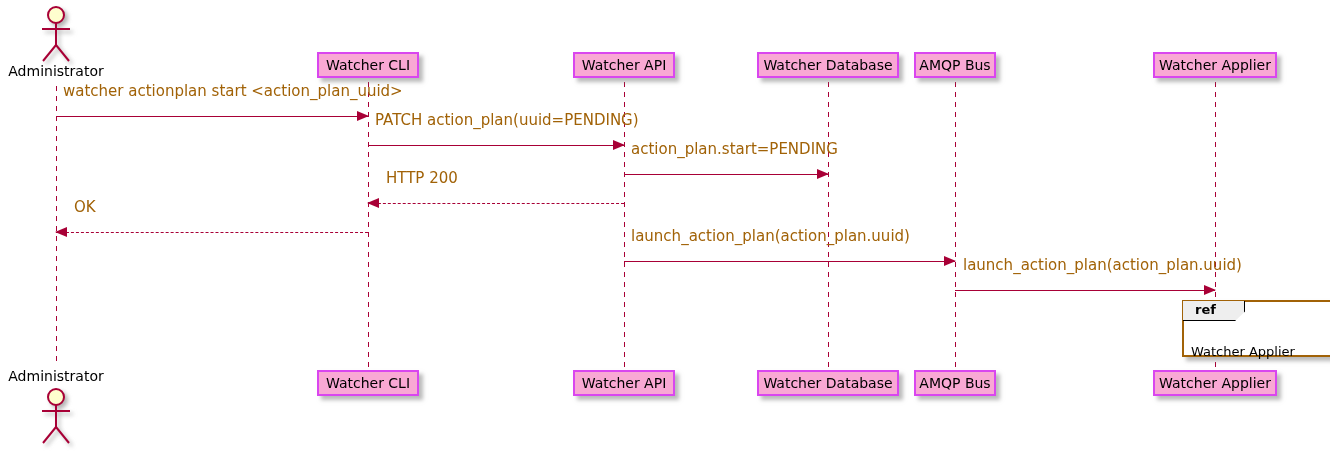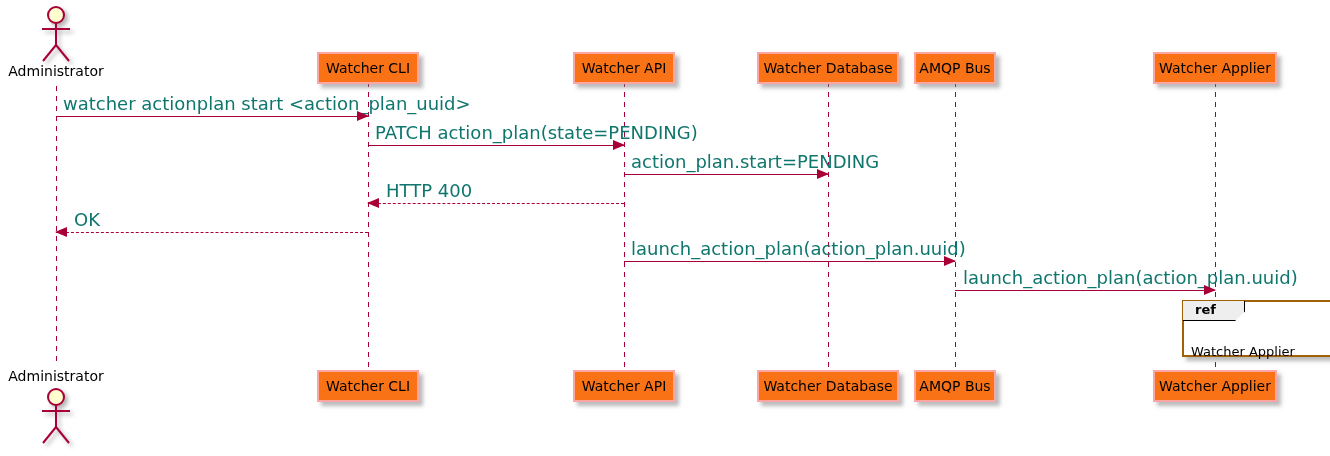--- a/index.html
+++ b/index.html
@@ -3,36 +3,36 @@
 <meta charset="utf-8">
 <style>
   html,body{margin:0;padding:0;background:#ffffff;}
   #stage{
     position:relative;width:1330px;height:456px;background:#ffffff;
     font-family:"DejaVu Sans","Liberation Sans",sans-serif;color:#000;
     overflow:hidden;
   }
   
   .pbox{
-    position:absolute;height:32px;box-sizing:border-box;
-    background:#f97316;border:2px solid #fca5a5;
+    position:absolute;height:26px;box-sizing:border-box;
+    background:#f9a8d4;border:2px solid #d946ef;
     box-shadow:4px 4px 4px rgba(130,130,130,.55);
     display:flex;align-items:center;justify-content:center;
     font-size:14px;white-space:nowrap;padding:0 6px;
   }
   
   .lifeline{
     position:absolute;width:1px;
     background:repeating-linear-gradient(to bottom,#A80036 0 5px,transparent 5px 10px);
   }
   
   .msg{position:absolute;height:0;border-top:1px solid #A80036;}
   .msg.dashed{border-top-style:dashed;}
   .mlabel{
-    position:absolute;bottom:3px;font-size:18px;white-space:nowrap;color:#0f766e;
+    position:absolute;bottom:17px;font-size:15px;white-space:nowrap;color:#a16207;
   }
   .ah{position:absolute;top:-6px;width:0;height:0;
       border-top:5px solid transparent;border-bottom:5px solid transparent;}
   .dir-right .ah{right:-1px;border-left:12px solid #A80036;}
   .dir-left  .ah{left:-1px;border-right:12px solid #A80036;}
   
   .actor-label{position:absolute;width:120px;text-align:center;font-size:14px;}
   .actor-fig{position:absolute;filter:drop-shadow(3px 3px 2px rgba(130,130,130,.6));}
   
   .refbox{
@@ -87,29 +87,29 @@
   <div class="pbox" style="left:573px;top:370px;width:102px;">Watcher API</div>
   <div class="pbox" style="left:757px;top:370px;width:142px;">Watcher Database</div>
   <div class="pbox" style="left:914px;top:370px;width:82px;">AMQP Bus</div>
   <div class="pbox" style="left:1153px;top:370px;width:124px;">Watcher Applier</div>
 
   <div class="msg solid dir-right" style="left:56px;top:116px;width:312px;">
     <span class="mlabel" style="left:7px;">watcher actionplan start &lt;action_plan_uuid&gt;</span>
     <i class="ah"></i>
   </div>
   <div class="msg solid dir-right" style="left:368px;top:145px;width:256px;">
-    <span class="mlabel" style="left:7px;">PATCH action_plan(state=PENDING)</span>
+    <span class="mlabel" style="left:7px;">PATCH action_plan(uuid=PENDING)</span>
     <i class="ah"></i>
   </div>
   <div class="msg solid dir-right" style="left:624px;top:174px;width:204px;">
     <span class="mlabel" style="left:7px;">action_plan.start=PENDING</span>
     <i class="ah"></i>
   </div>
   <div class="msg dashed dir-left" style="left:368px;top:203px;width:256px;">
-    <span class="mlabel" style="left:18px;">HTTP 400</span>
+    <span class="mlabel" style="left:18px;">HTTP 200</span>
     <i class="ah"></i>
   </div>
   <div class="msg dashed dir-left" style="left:56px;top:232px;width:312px;">
     <span class="mlabel" style="left:18px;">OK</span>
     <i class="ah"></i>
   </div>
   <div class="msg solid dir-right" style="left:624px;top:261px;width:331px;">
     <span class="mlabel" style="left:7px;">launch_action_plan(action_plan.uuid)</span>
     <i class="ah"></i>
   </div>

